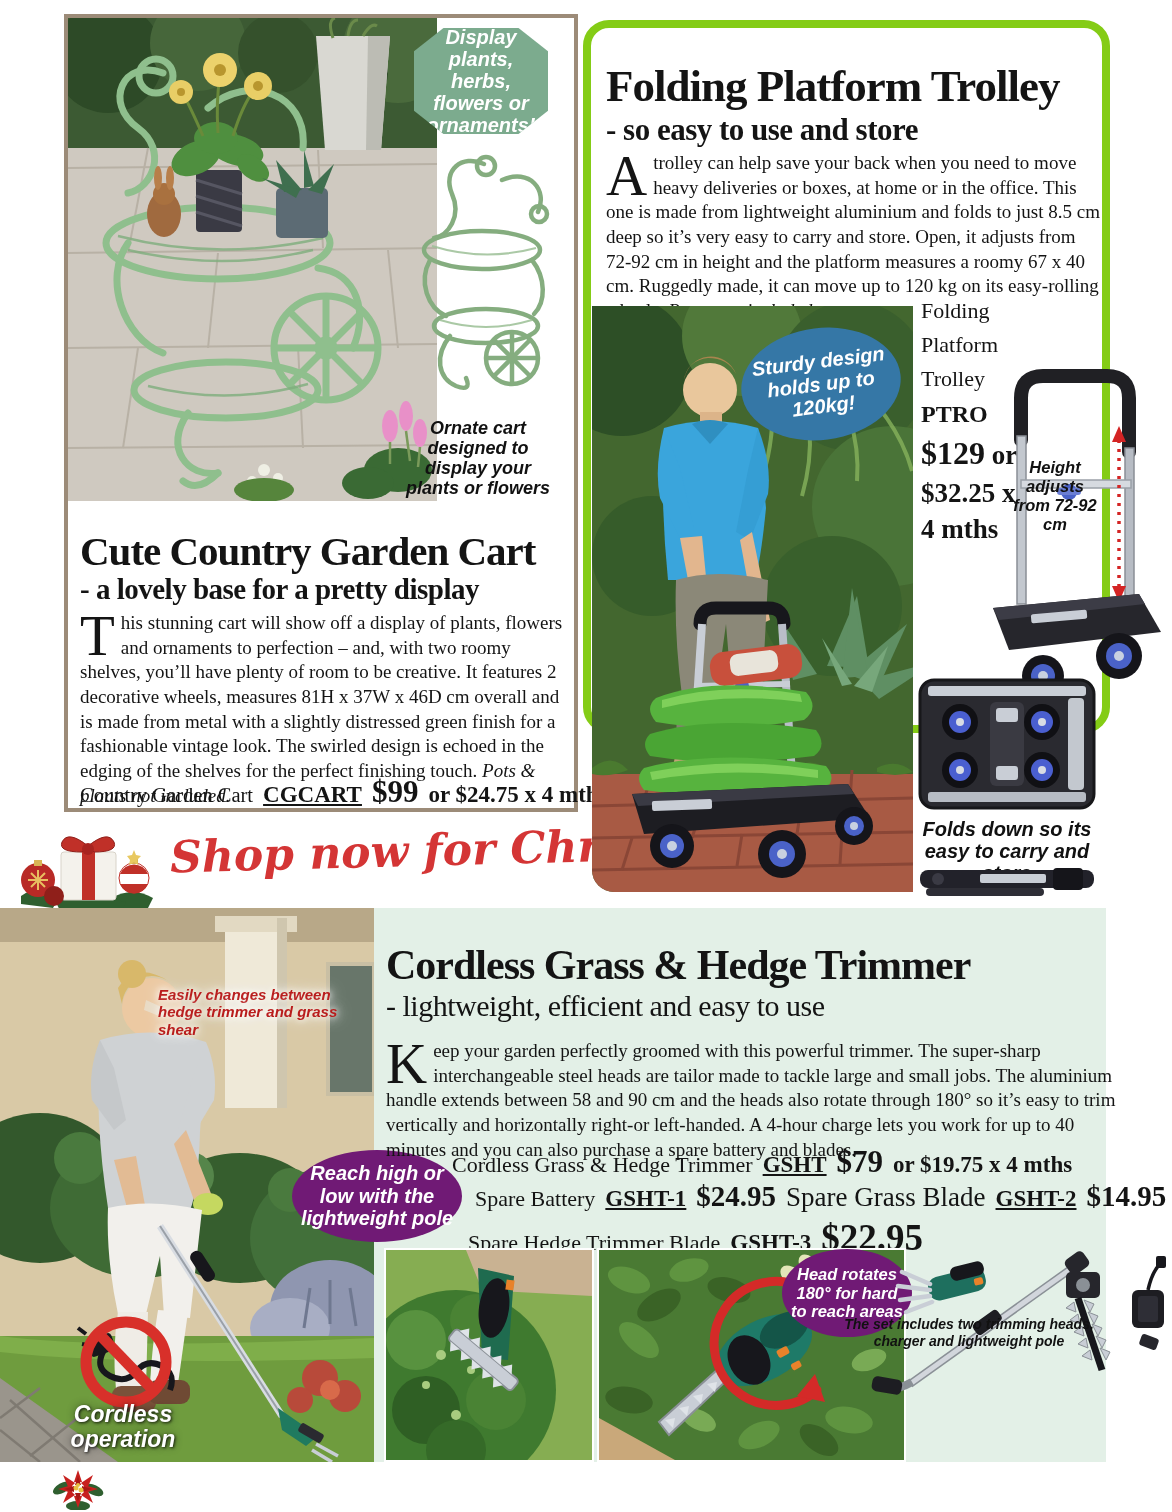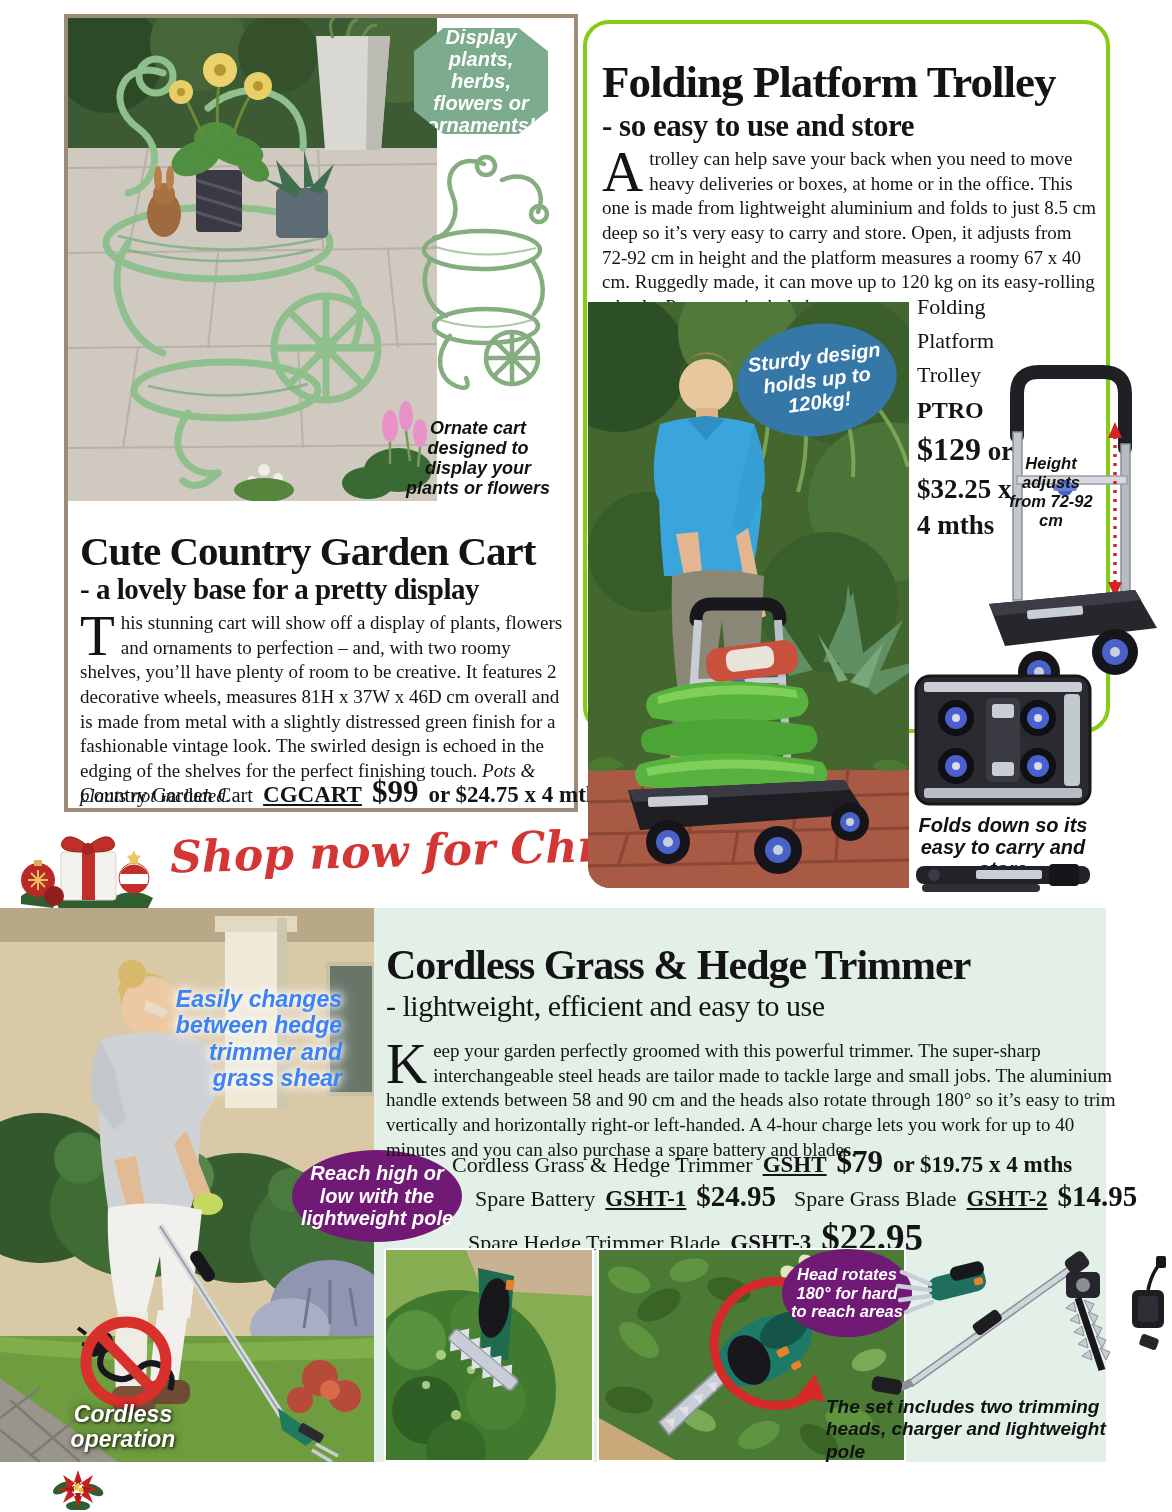--- a/index.html
+++ b/index.html
@@ -26,59 +26,59 @@
   .p-big{font-size:31px;font-weight:bold;}
   .p-terms{font-size:23px;font-weight:bold;}
   .gc-price{left:12px;top:756px;}
   .dropcap{float:left;font-size:57px;line-height:45px;padding:2px 6px 0 0;}
   .it{font-style:italic;}
   
   .xmas-art{left:16px;top:816px;width:148px;height:95px;}
   .xmas-text{left:170px;top:826px;width:420px;font-family:"DejaVu Serif",serif;font-style:italic;font-weight:bold;
              font-size:44px;color:#d43535;transform:rotate(-1.5deg);white-space:nowrap;}
   
-  .tr-panel{left:583px;top:20px;width:527px;height:713px;border:4px solid #84cc16;border-radius:26px;background:#fff;padding-left:19px;}
+  .tr-panel{left:583px;top:20px;width:527px;height:713px;border:8px solid #84cc16;border-radius:26px;background:#fff;padding-left:19px;}
   .tr-title{left:15px;top:6px;font-size:45px;font-weight:bold;letter-spacing:-1px;line-height:1;}
   .tr-sub{left:15px;top:60px;font-size:31px;font-weight:bold;letter-spacing:-0.5px;line-height:1;}
   .tr-body{left:15px;top:104px;width:494px;font-size:19px;line-height:1.3;}
   .tr-photo{left:1px;top:278px;width:321px;height:586px;overflow:hidden;border-bottom-left-radius:22px;}
   .tr-sturdy{left:150px;top:300px;width:160px;height:112px;background:#3577a6;border-radius:50%;
              transform:rotate(-7deg);display:flex;align-items:center;justify-content:center;text-align:center;
              color:#fff;font-size:20px;line-height:1.12;padding:10px;}
   .tr-prod{left:330px;top:266px;width:130px;font-size:22px;line-height:1.55;}
   .tr-prod .code{font-weight:bold;font-size:24px;}
   .tr-prod .big{font-weight:bold;font-size:32px;line-height:1.25;}
   .tr-prod .med{font-weight:bold;font-size:27px;line-height:1.35;}
   .tr-cutout{left:400px;top:312px;width:172px;height:372px;}
   .tr-height{left:418px;top:430px;width:92px;text-align:center;font-size:16.5px;line-height:1.15;color:#111;}
   .tr-underside{left:325px;top:650px;width:182px;height:134px;}
   .tr-folds{left:322px;top:790px;width:188px;text-align:center;font-size:20px;line-height:1.1;color:#111;}
   .tr-flat{left:327px;top:836px;width:178px;height:38px;}
   
   .mint{left:0;top:908px;width:1106px;height:554px;background:#e3f0e7;}
   .tm-photo{left:0;top:908px;width:374px;height:554px;overflow:hidden;}
-  .tm-changes{left:158px;top:986px;width:184px;text-align:right;font-size:23px;line-height:1.15;color:#3b82f6;
+  .tm-changes{left:158px;top:986px;width:184px;text-align:left;font-size:15px;line-height:1.15;color:#b91c1c;
               text-shadow:0 0 6px #fff,0 0 12px #fff,0 0 18px rgba(255,255,255,.9);}
   .oval-green{background:#701a75;border-radius:50%;display:flex;align-items:center;justify-content:center;
               text-align:center;color:#fff;padding:8px;}
   .tm-reach{left:292px;top:1150px;width:170px;height:92px;font-size:20px;line-height:1.12;}
   .tm-rotate{left:782px;top:1249px;width:130px;height:88px;font-size:16.5px;line-height:1.12;}
   .tm-nocord{left:76px;top:1316px;width:100px;height:92px;}
   .tm-cordless{left:48px;top:1402px;width:150px;text-align:center;font-size:23px;line-height:1.1;color:#fff;
                text-shadow:1px 1px 3px rgba(0,0,0,.8),0 0 8px rgba(0,0,0,.45);}
   .tm-title{left:386px;top:916px;font-size:42px;font-weight:bold;letter-spacing:-1px;line-height:1;}
   .tm-sub{left:386px;top:966px;font-size:30px;font-weight:normal;letter-spacing:-0.5px;line-height:1;}
   .tm-body{left:386px;top:1020px;width:737px;font-size:19px;line-height:1.3;}
   .tm-price1{left:452px;top:1144px;}
   .tm-price2{left:475px;top:1180px;}
   .tm-price3{left:468px;top:1216px;text-align:center;}
   .tm-photoA{left:384px;top:1248px;width:210px;height:214px;overflow:hidden;border:2px solid #fff;}
   .tm-photoB{left:597px;top:1248px;width:309px;height:214px;overflow:hidden;border:2px solid #fff;}
   .tm-set{left:850px;top:1244px;width:320px;height:158px;}
-  .tm-setcap{left:826px;top:1396px;width:286px;font-size:19px;line-height:1.18;color:#111;}
+  .tm-setcap{left:826px;top:1316px;width:286px;text-align:center;font-size:14px;line-height:1.18;color:#111;}
   
   .footer{left:0;top:1462px;width:1172px;height:50px;background:#fff;}
   .f-art{left:52px;top:1468px;width:52px;height:42px;}
 </style>
 </head>
 <body>
 
 <div id="page">
 
   <div class="abs gc-panel">
@@ -557,21 +557,21 @@
   <div class="abs tm-price1 price-row">
     <span class="p-name" style="font-size:22px">Cordless Grass &amp; Hedge Trimmer</span>
     <span class="p-code">GSHT</span>
     <span class="p-big">$79</span>
     <span class="p-terms">or $19.75 x 4 mths</span>
   </div>
   <div class="abs tm-price2 price-row">
     <span class="p-name" style="font-size:22px">Spare Battery</span>
     <span class="p-code">GSHT-1</span>
     <span class="p-big" style="font-size:29px">$24.95</span>
-    <span class="p-name" style="font-size:22px;margin-left:8px">Spare Grass Blade</span>
+    <span class="p-name" style="font-size:27px;margin-left:0">Spare Grass Blade</span>
     <span class="p-code">GSHT-2</span>
     <span class="p-big" style="font-size:29px">$14.95</span>
   </div>
   <div class="abs tm-price3 price-row">
     <span class="p-name" style="font-size:22px">Spare Hedge Trimmer Blade</span>
     <span class="p-code">GSHT-3</span>
     <span class="p-big" style="font-size:37px">$22.95</span>
   </div>
 
   <div class="abs tm-photoA">

